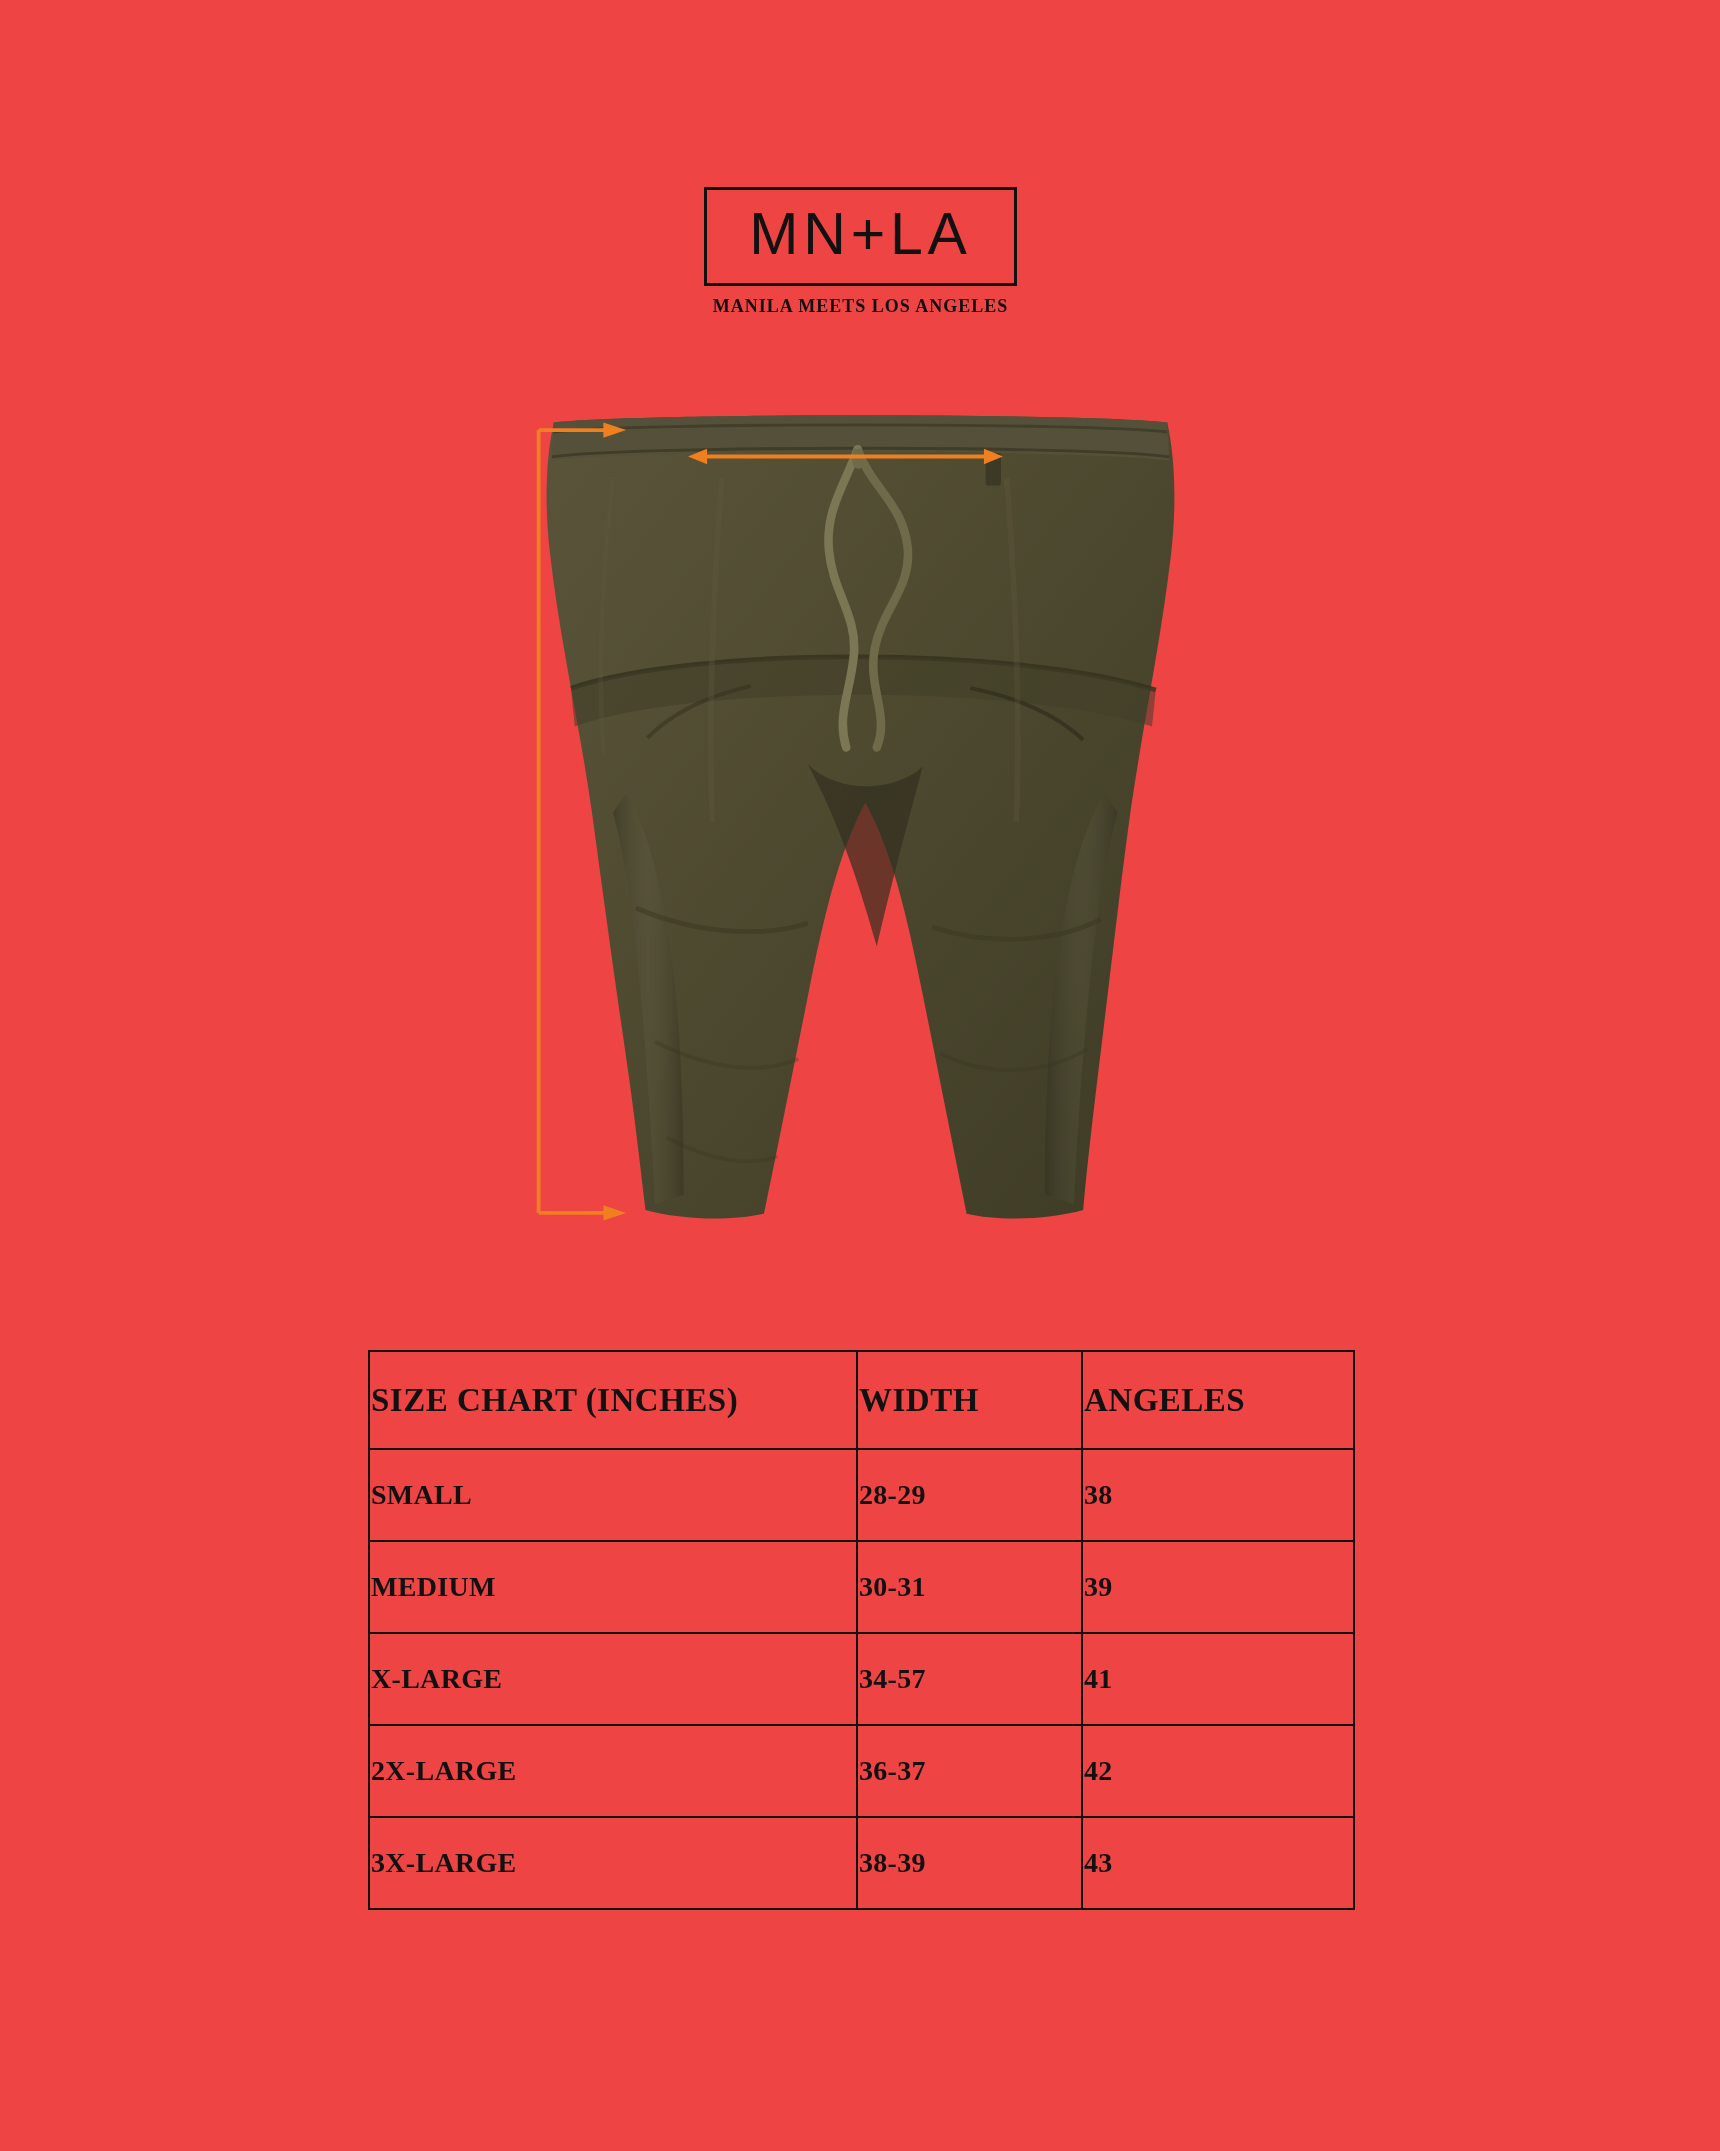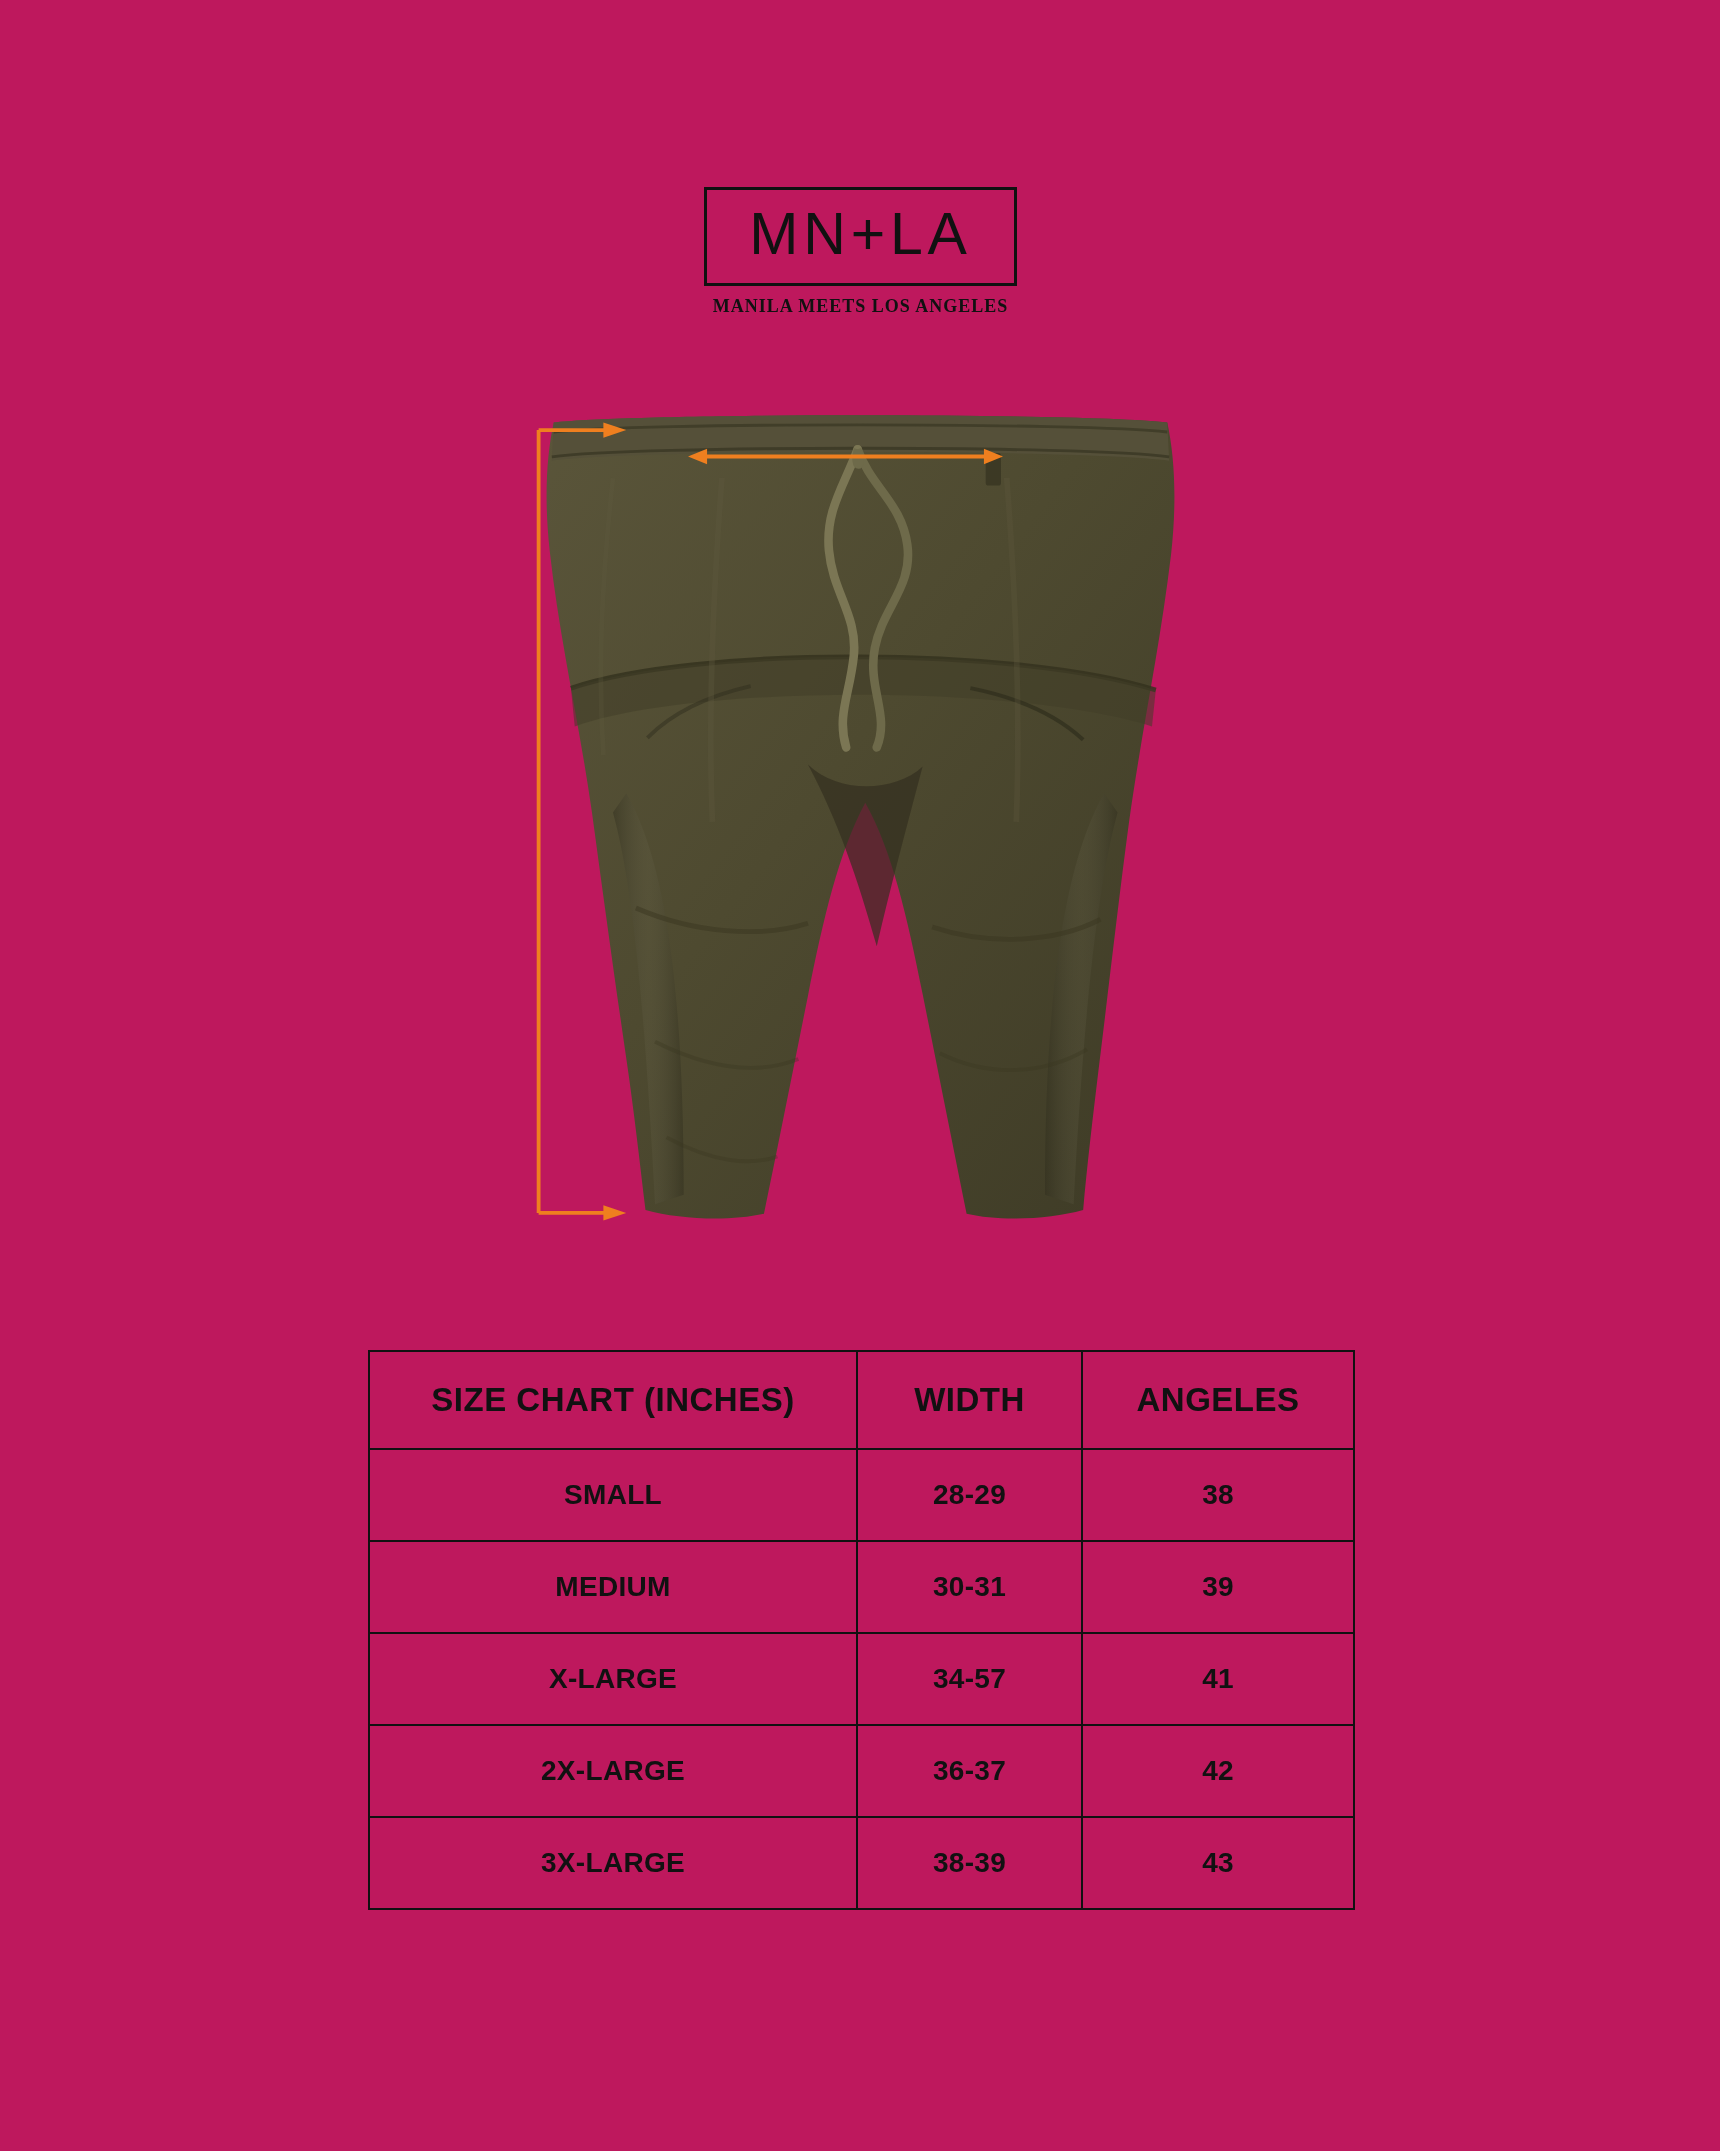--- a/index.html
+++ b/index.html
@@ -13,21 +13,21 @@
     font-family: "Liberation Sans", sans-serif;
     color: #111111;
     position: relative;
     overflow: hidden;
   }
 
   .page {
     width: 1721px;
     height: 2152px;
     position: relative;
-    background: #be185d;
+    background: #ef4444;
   }
 
   
   .brand {
     position: absolute;
     top: 187px;
     left: 0;
     width: 1721px;
     text-align: center;
   }
@@ -98,23 +98,23 @@
     width: 985px;
   }
   table.size-chart {
     border-collapse: collapse;
     width: 985px;
     table-layout: fixed;
   }
   table.size-chart th,
   table.size-chart td {
     border: 2.9px solid #111111;
-    text-align: center;
-    color: #111111;
-    font-family: Liberation Sans, sans-serif;
+    text-align: left;
+    color: #111111;
+    font-family: Liberation Serif, serif;
   }
   table.size-chart th {
     font-size: 33px;
     font-weight: bold;
     height: 94px;
     letter-spacing: 0.5px;
   }
   table.size-chart td {
     font-size: 28px;
     font-weight: bold;

